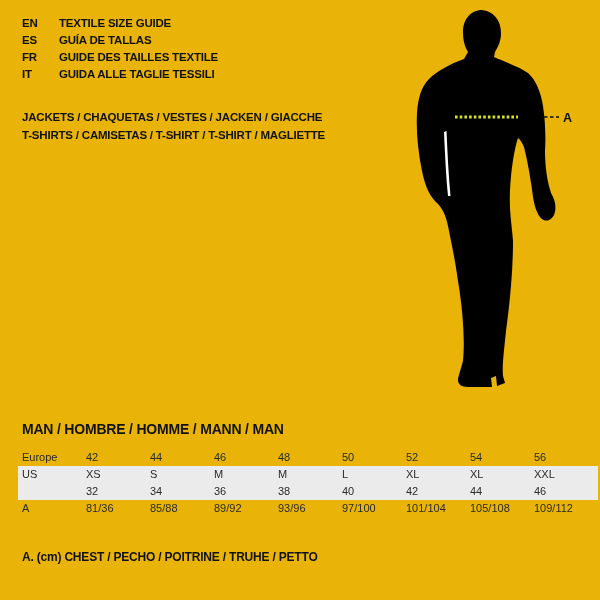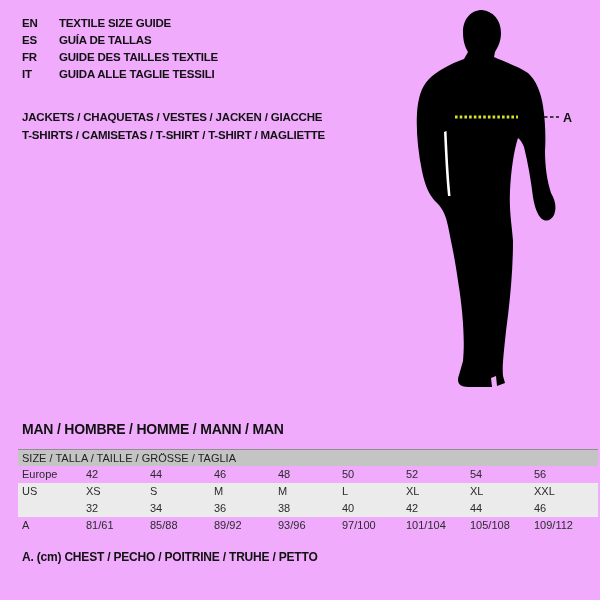--- a/index.html
+++ b/index.html
@@ -1,18 +1,18 @@
 <!DOCTYPE html>
 <html><head>
 <meta charset="utf-8">
 <style>
   * { margin: 0; padding: 0; box-sizing: border-box; }
   html, body { width: 600px; height: 600px; background: #ffffff; }
   body { font-family: "Liberation Sans", sans-serif; color: #111; }
-  .page { position: relative; width: 600px; height: 600px; background: #f0abfc; overflow: hidden; }
+  .page { position: relative; width: 600px; height: 600px; background: #eab308; overflow: hidden; }
 
   
   .lang-list { position: absolute; left: 22px; top: 15px; }
   .lang-row { display: flex; font-weight: bold; font-size: 11.5px; line-height: 17px; letter-spacing: -0.2px; }
   .lang-code { width: 37px; flex: 0 0 37px; }
 
   
   .categories { position: absolute; left: 22px; top: 109px; font-weight: bold; font-size: 11.5px; line-height: 17.5px; letter-spacing: -0.2px; }
 
   
@@ -103,21 +103,20 @@
       <path fill="#ffffff" d="M 39 127 C 40 150, 41 170, 43 191 L 45.5 191 C 43.5 170, 42.5 148, 41.5 126 Z"></path>
       <line x1="50" y1="112" x2="113" y2="112" stroke-width="3" stroke-dasharray="2.6 2.1" stroke="#d8e12b"></line>
       <line x1="139" y1="112" x2="154" y2="112" stroke-width="1.6" stroke-dasharray="3.5 2.5" stroke="#111111"></line>
       <text class="measure-a-text" x="158" y="117" font-size="12.5" fill="#111">A</text>
     </svg>
   </div>
 
   <div class="section-title">MAN / HOMBRE / HOMME / MANN / MAN</div>
 
   <div class="size-table">
-    <div class="table-header">SIZE / TALLA / TAILLE / GRÖSSE / TAGLIA</div>
 
     <div class="table-row">
       <span class="cell-label">Europe</span>
       <span class="cell">42</span>
       <span class="cell">44</span>
       <span class="cell">46</span>
       <span class="cell">48</span>
       <span class="cell">50</span>
       <span class="cell">52</span>
       <span class="cell">54</span>
@@ -143,21 +142,21 @@
       <span class="cell">36</span>
       <span class="cell">38</span>
       <span class="cell">40</span>
       <span class="cell">42</span>
       <span class="cell">44</span>
       <span class="cell">46</span>
     </div>
 
     <div class="table-row">
       <span class="cell-label">A</span>
-      <span class="cell">81/61</span>
+      <span class="cell">81/36</span>
       <span class="cell">85/88</span>
       <span class="cell">89/92</span>
       <span class="cell">93/96</span>
       <span class="cell">97/100</span>
       <span class="cell">101/104</span>
       <span class="cell">105/108</span>
       <span class="cell">109/112</span>
     </div>
   </div>
 

